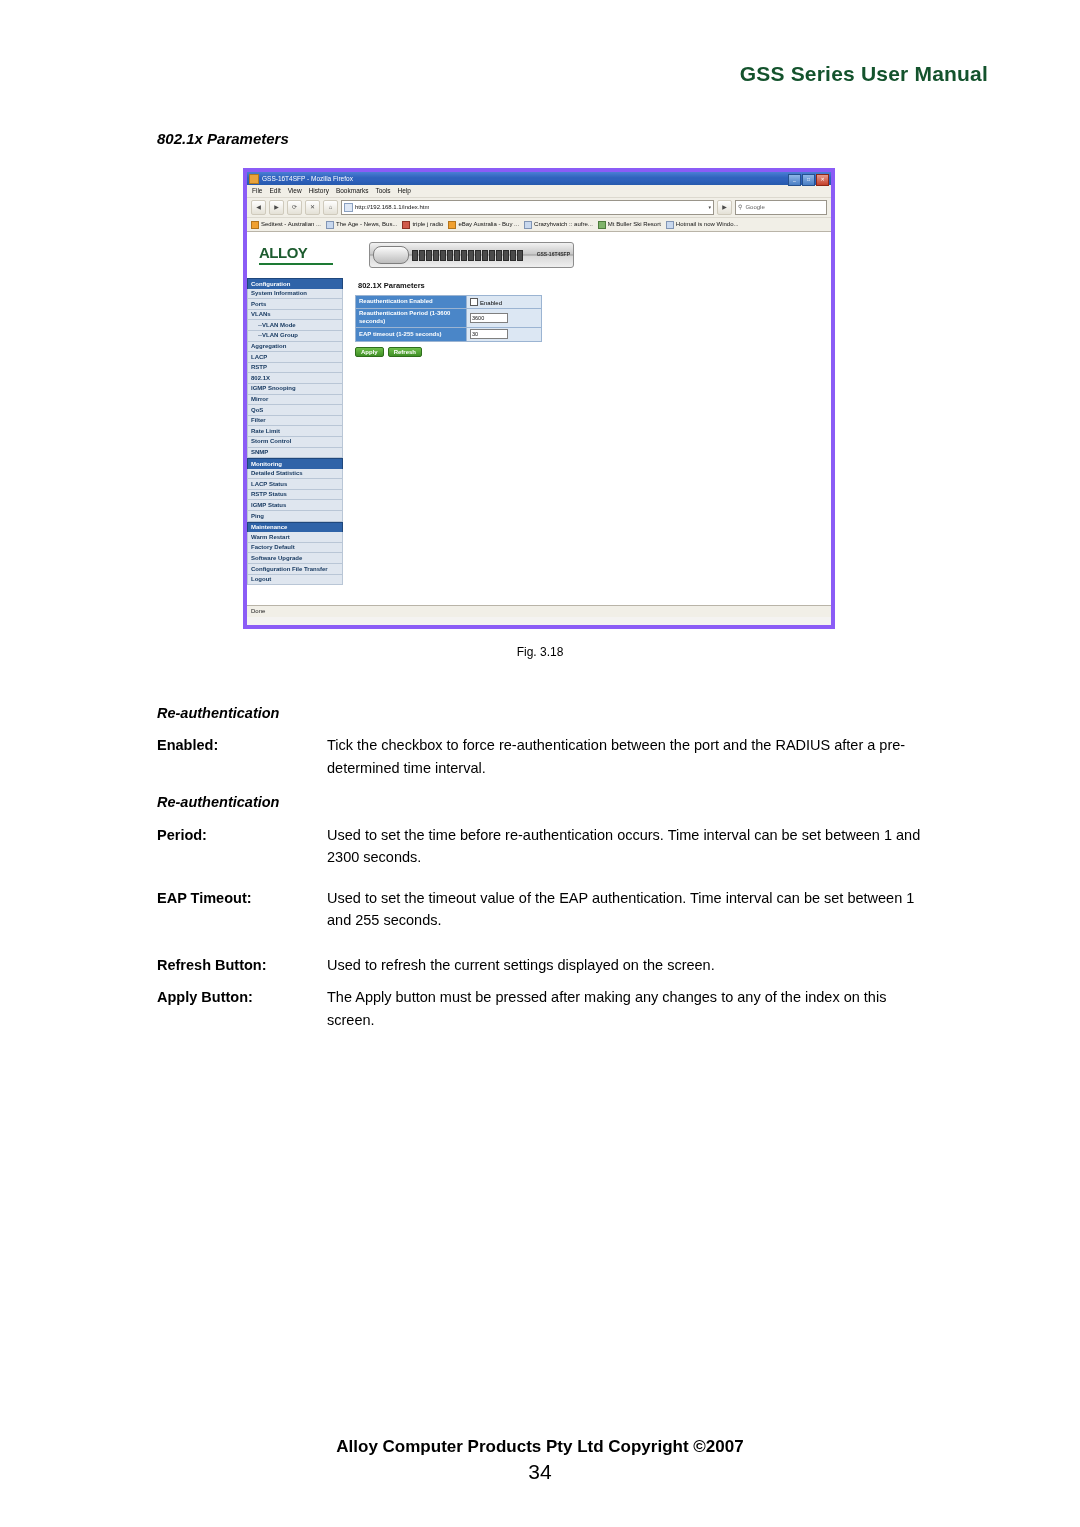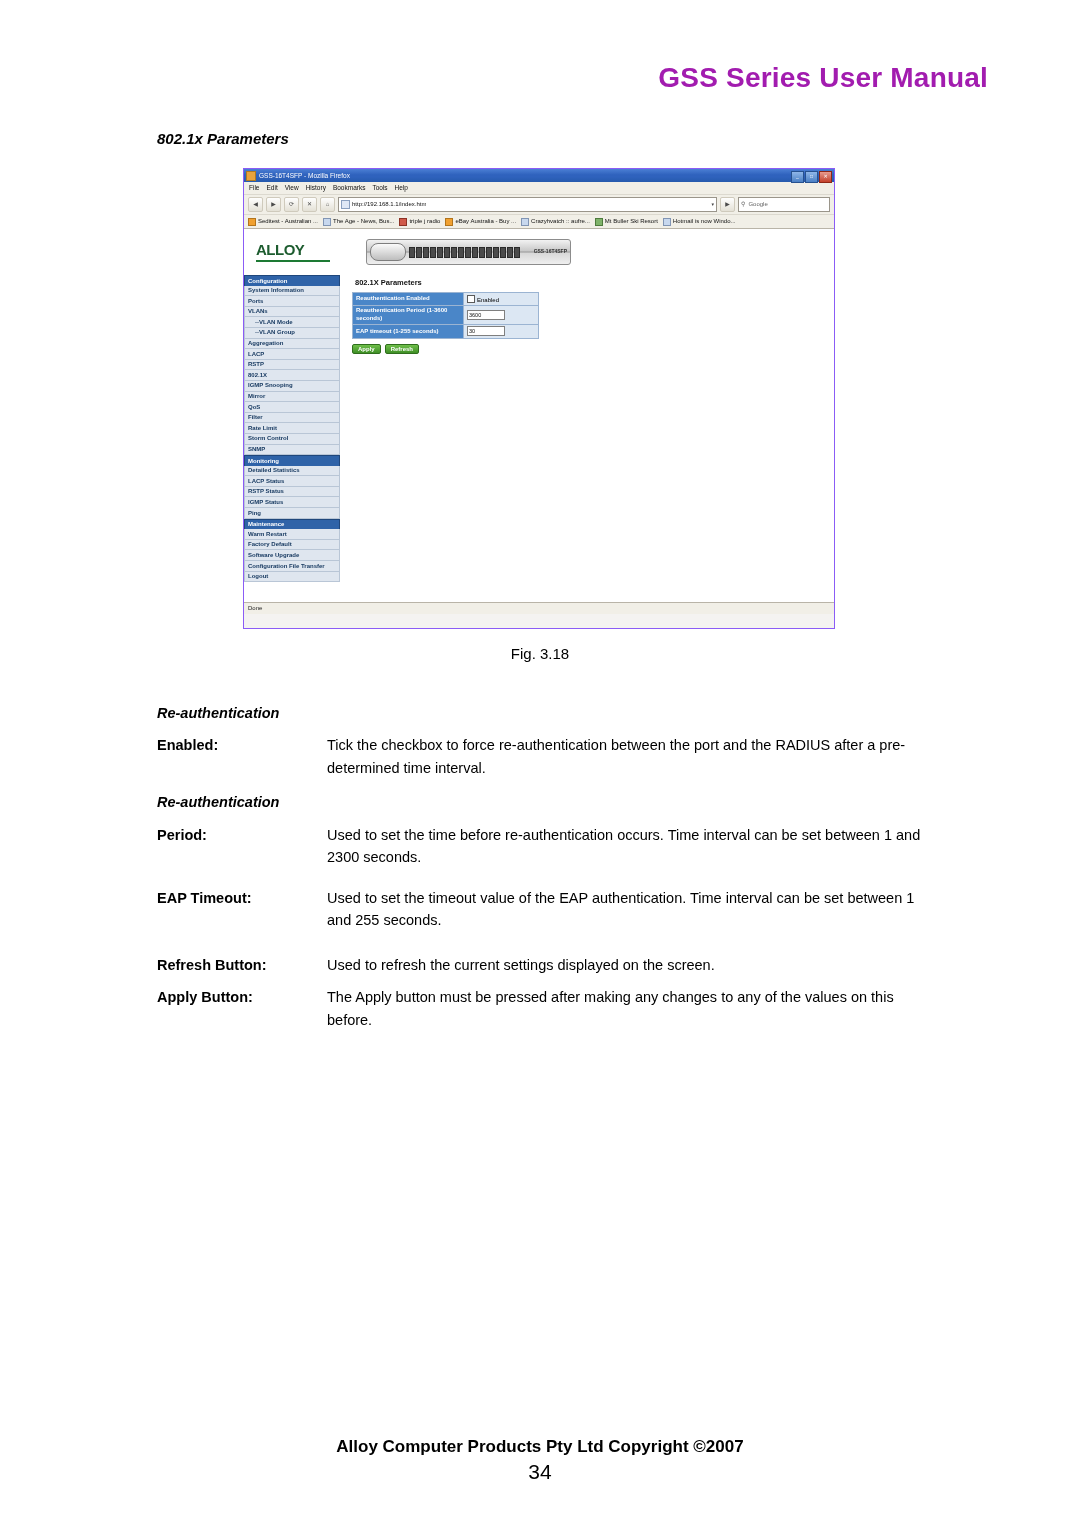--- a/index.html
+++ b/index.html
@@ -19,42 +19,42 @@
     position: relative;
     width: 1080px;
     height: 1527px;
     box-sizing: border-box;
     padding: 0;
   }
   .doc-header {
     position: absolute;
     top: 62px;
     right: 92px;
-    font-size: 28px;
-    font-weight: bold;
-    color: #a21caf;
+    font-size: 21px;
+    font-weight: bold;
+    color: #14532d;
     letter-spacing: 0.2px;
   }
   .section-title {
     position: absolute;
     top: 130px;
     left: 157px;
     font-size: 15px;
     font-weight: bold;
     font-style: italic;
   }
 
   
   .figure {
     position: absolute;
     top: 168px;
     left: 243px;
     width: 592px;
     height: 461px;
-    border: 1px solid #8b5cf6;
+    border: 4px solid #8b5cf6;
     background: #f4f3f1;
     box-sizing: border-box;
     font-size: 6px;
     line-height: 1.1;
     overflow: hidden;
   }
   .win-titlebar {
     height: 13px;
     background: linear-gradient(to bottom, #4b7fd4 0%, #2f62bd 45%, #2f62bd 60%, #265aad 100%);
     display: flex;
@@ -343,21 +343,21 @@
     color: #222;
     padding: 0 4px;
     line-height: 11px;
   }
 
   .fig-caption {
     position: absolute;
     top: 645px;
     left: 0; right: 0;
     text-align: center;
-    font-size: 15px;
+    font-size: 12px;
   }
 
   
   .defs {
     position: absolute;
     top: 690px;
     left: 157px;
     width: 775px;
     font-size: 14.5px;
     line-height: 1.55;
@@ -596,21 +596,21 @@
       <div class="def-desc">Used to set the timeout value of the EAP authentication. Time interval can be set between 1 and 255 seconds.</div>
     </div>
 
     <div class="def-row" style="margin-top:22px;">
       <div class="def-term">Refresh Button:</div>
       <div class="def-desc">Used to refresh the current settings displayed on the screen.</div>
     </div>
 
     <div class="def-row" style="margin-top:10px;">
       <div class="def-term">Apply Button:</div>
-      <div class="def-desc">The Apply button must be pressed after making any changes to any of the values on this before.</div>
+      <div class="def-desc">The Apply button must be pressed after making any changes to any of the index on this screen.</div>
     </div>
 
   </div>
 
   <div class="footer">Alloy Computer Products Pty Ltd Copyright ©2007</div>
   <div class="pagenum">34</div>
 
 </div>
 
 </body></html>

